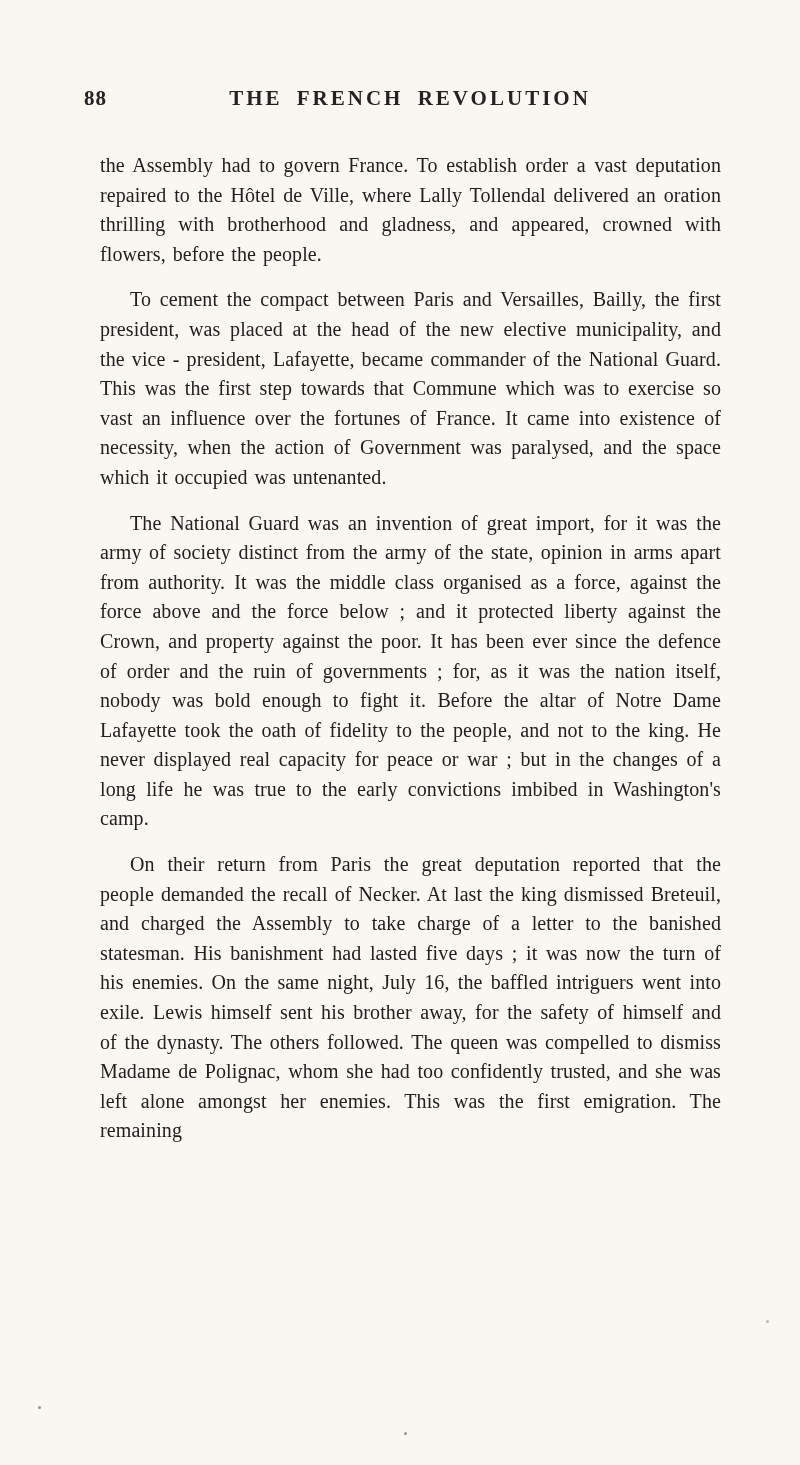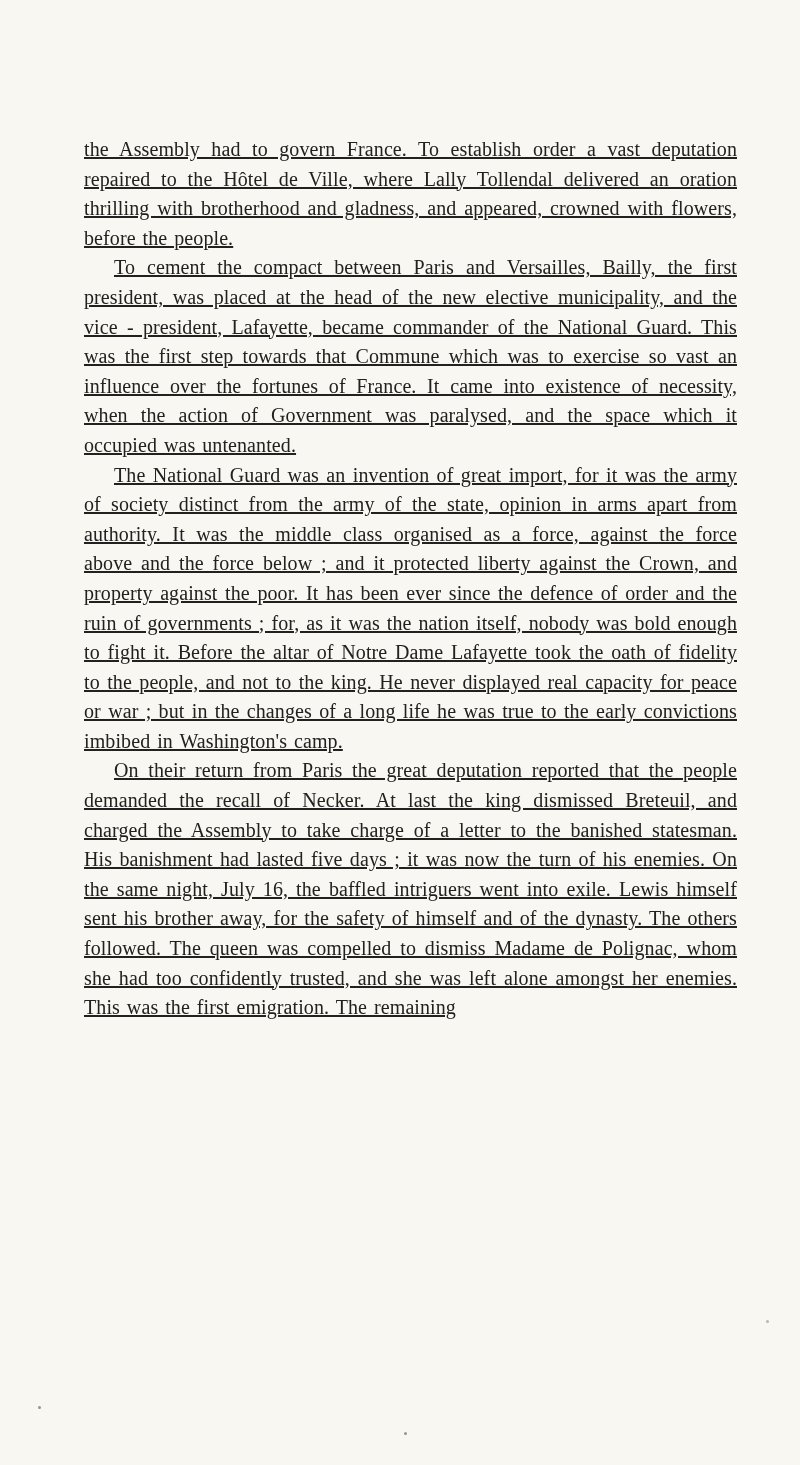--- a/index.html
+++ b/index.html
@@ -51,43 +51,46 @@
     top: 135px;
     left: 84px;
     width: 653px;
     font-size: 20px;
     line-height: 29.6px;
     text-align: justify;
     word-spacing: 0.09em;
     letter-spacing: 0.1px;
   }
   .para {
-    margin: 0;
+    margin: 16px;
     padding: 0;
     text-indent: 0;
-    text-decoration: underline;
   }
   .para.indent {
     text-indent: 30px;
   }
   .speck {
     position: absolute;
     background: #6b6a66;
     border-radius: 50%;
     opacity: 0.7;
   }
   .speck-1 { left: 38px;  top: 1406px; width: 3px; height: 3px; }
   .speck-2 { left: 404px; top: 1432px; width: 3px; height: 3px; }
   .speck-3 { left: 766px; top: 1320px; width: 3px; height: 3px; opacity: 0.45; }
 </style>
 </head>
 <body>
 
 <div class="page">
 
+  <header class="page-header">
+    <span class="page-number">88</span>
+    <span class="running-title">THE FRENCH REVOLUTION</span>
+  </header>
 
   <main class="page-body">
     <p class="para">the Assembly had to govern France.  To establish order a vast deputation repaired to the Hôtel de Ville, where Lally Tollendal delivered an oration thrilling with brotherhood and gladness, and appeared, crowned with flowers, before the people.</p>
     <p class="para indent">To cement the compact between Paris and Versailles, Bailly, the first president, was placed at the head of the new elective municipality, and the vice - president, Lafayette, became commander of the National Guard. This was the first step towards that Commune which was to exercise so vast an influence over the fortunes of France.  It came into existence of necessity, when the action of Government was paralysed, and the space which it occupied was untenanted.</p>
     <p class="para indent">The National Guard was an invention of great import, for it was the army of society distinct from the army of the state, opinion in arms apart from authority.  It was the middle class organised as a force, against the force above and the force below ; and it protected liberty against the Crown, and property against the poor.  It has been ever since the defence of order and the ruin of governments ; for, as it was the nation itself, nobody was bold enough to fight it.  Before the altar of Notre Dame Lafayette took the oath of fidelity to the people, and not to the king.  He never displayed real capacity for peace or war ; but in the changes of a long life he was true to the early convictions imbibed in Washington's camp.</p>
     <p class="para indent">On their return from Paris the great deputation reported that the people demanded the recall of Necker. At last the king dismissed Breteuil, and charged the Assembly to take charge of a letter to the banished statesman.  His banishment had lasted five days ; it was now the turn of his enemies.  On the same night, July 16, the baffled intriguers went into exile.  Lewis himself sent his brother away, for the safety of himself and of the dynasty.  The others followed.  The queen was compelled to dismiss Madame de Polignac, whom she had too confidently trusted, and she was left alone amongst her enemies.  This was the first emigration.  The remaining</p>
   </main>
 
   <span class="speck speck-1"></span>
   <span class="speck speck-2"></span>

